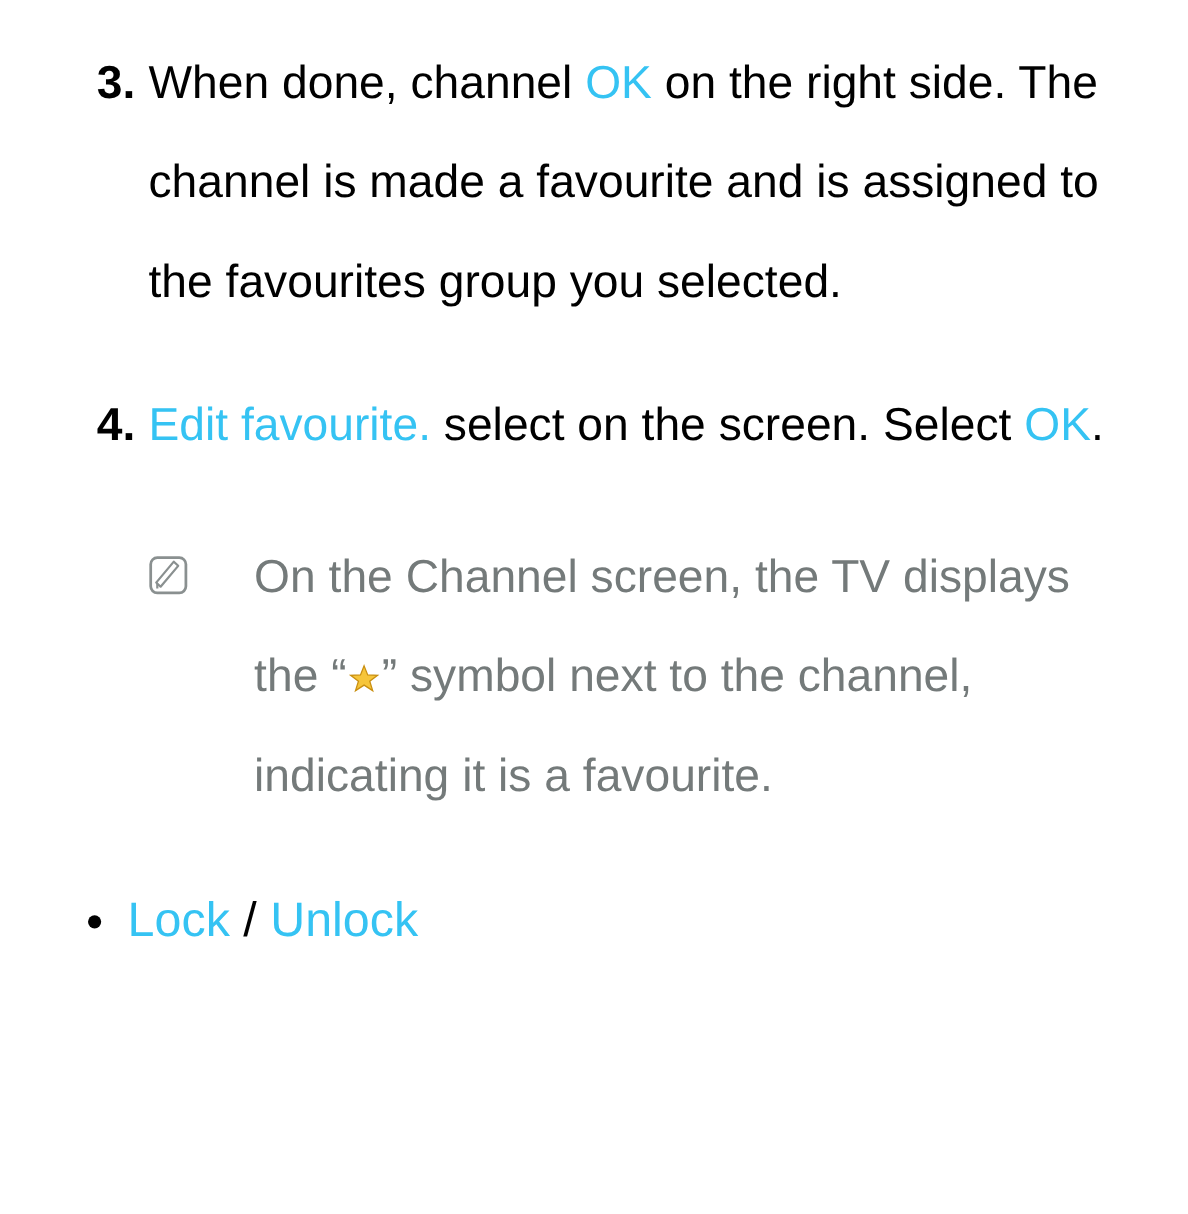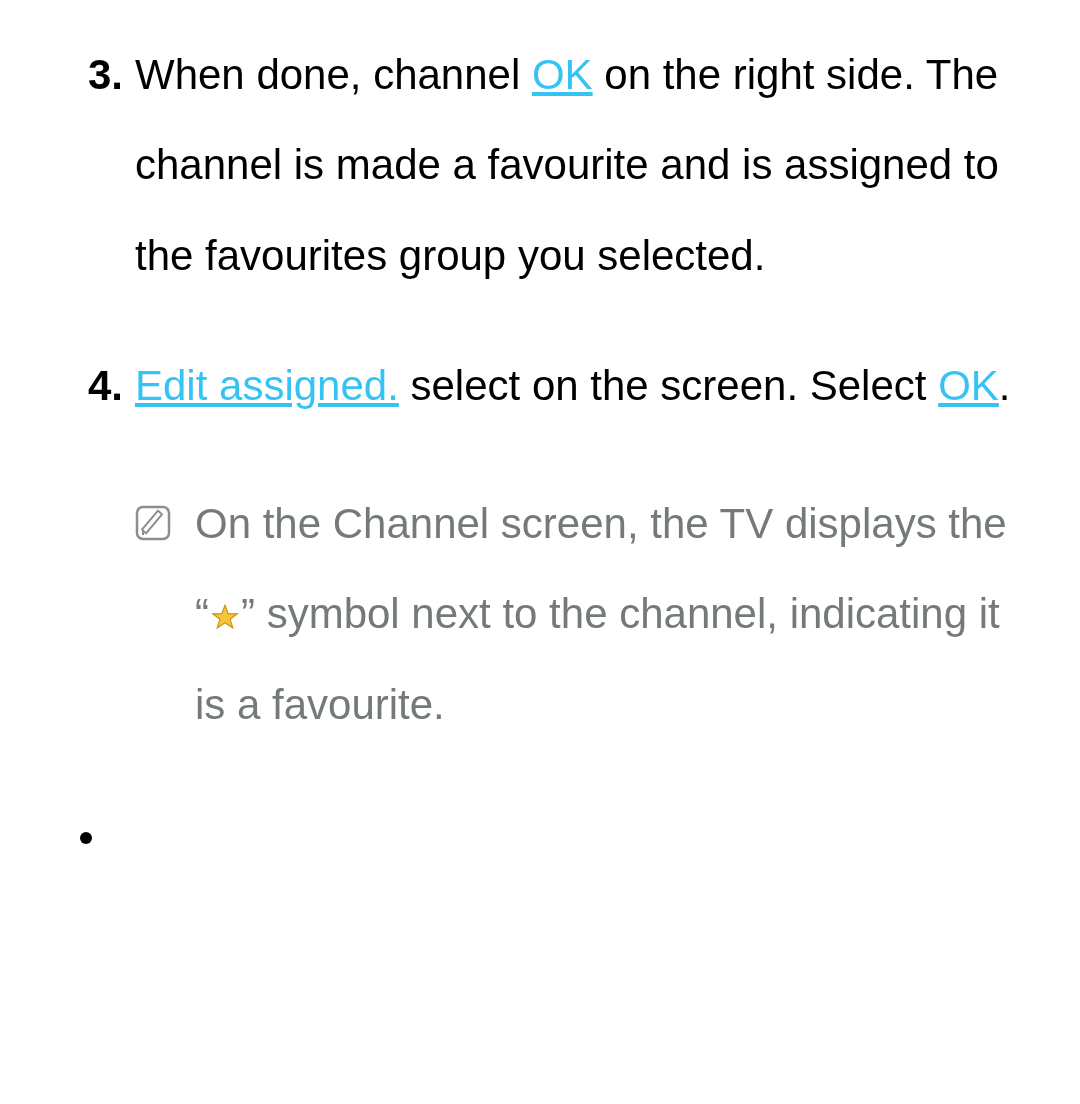--- a/index.html
+++ b/index.html
@@ -26,27 +26,27 @@
       min-width: 55px;
       text-align: right;
       padding-right: 12px;
       flex-shrink: 0;
     }
     .step-body {
       flex: 1;
     }
     .highlight {
       color: #35c3f3;
-      text-decoration: underline;
     }
     .note {
       display: flex;
       margin-top: 48px;
       color: #747a7a;
       padding-left: 0px;
+      gap: 36px;
     }
     .note-icon {
       width: 40px;
       flex-shrink: 0;
       margin-right: 20px;
       padding-top: 26px;
     }
     .note-icon svg {
       display: block;
     }
@@ -88,34 +88,37 @@
 <div class="step">
   <div class="step-number">3.</div>
   <div class="step-body">
     <span>When done, channel </span><span class="highlight">OK</span><span> on the right side. The channel is made a favourite and is assigned to the favourites group you selected.</span>
   </div>
 </div>
 
 <div class="step">
   <div class="step-number">4.</div>
   <div class="step-body">
-    <span class="highlight">Edit assigned.</span><span> select on the screen. Select </span><span class="highlight">OK</span><span>.</span>
+    <span class="highlight">Edit favourite.</span><span> select on the screen. Select </span><span class="highlight">OK</span><span>.</span>
 
     <div class="note">
       <div class="note-icon">
         <svg width="36" height="36" viewBox="0 0 36 36">
           <rect x="2" y="2" width="32" height="32" rx="6" ry="6" fill="none" stroke="#8a9090" stroke-width="2.5"></rect>
           <path d="M 8 28 L 24 8 L 28 12 L 12 32 Z" fill="none" stroke="#8a9090" stroke-width="2" stroke-linejoin="round" transform="translate(-1,-2) scale(1,0.95)"></path>
           <line x1="8" y1="26" x2="8" y2="30" stroke="#8a9090" stroke-width="2"></line>
         </svg>
       </div>
       <div class="note-body">
         <span>On the Channel screen, the TV displays the “</span><span class="star"><svg width="28" height="28" viewBox="0 0 24 24">
               <path d="M12 2 L14.8 9.1 L22.5 9.3 L16.4 14 L18.7 21.3 L12 17 L5.3 21.3 L7.6 14 L1.5 9.3 L9.2 9.1 Z" fill="#f6c53a" stroke="#c98f10" stroke-width="1"></path>
             </svg></span><span>” symbol next to the channel, indicating it is a favourite.</span>
       </div>
     </div>
   </div>
 </div>
 
 <div class="bullet-row">
   <div class="bullet-dot"></div>
+  <div class="bullet-text">
+    <span class="highlight">Lock</span><span class="sep"> / </span><span class="highlight">Unlock</span>
+  </div>
 </div>
 
 </body></html>

